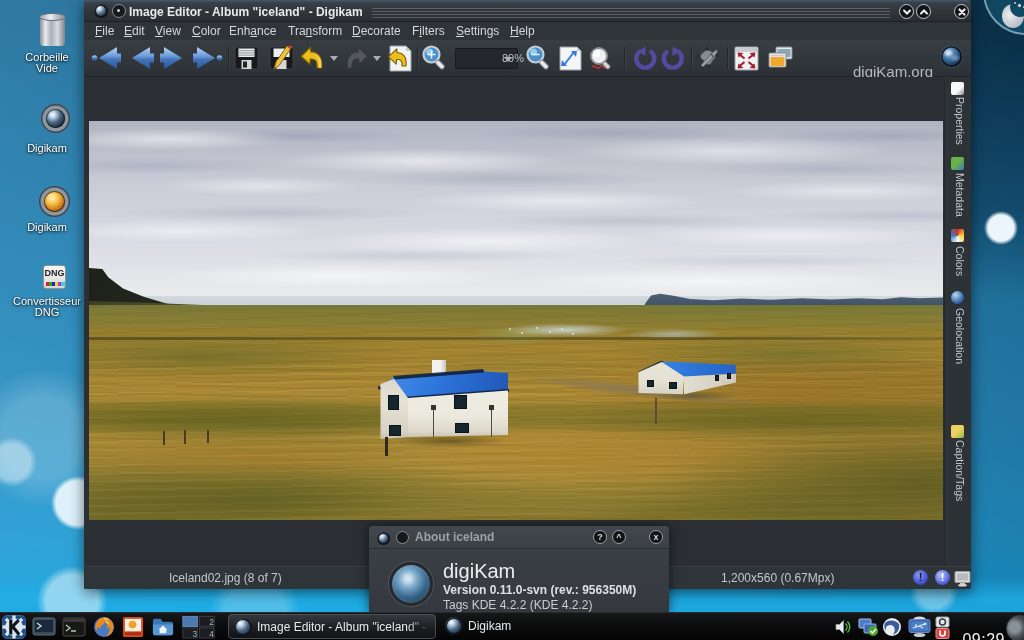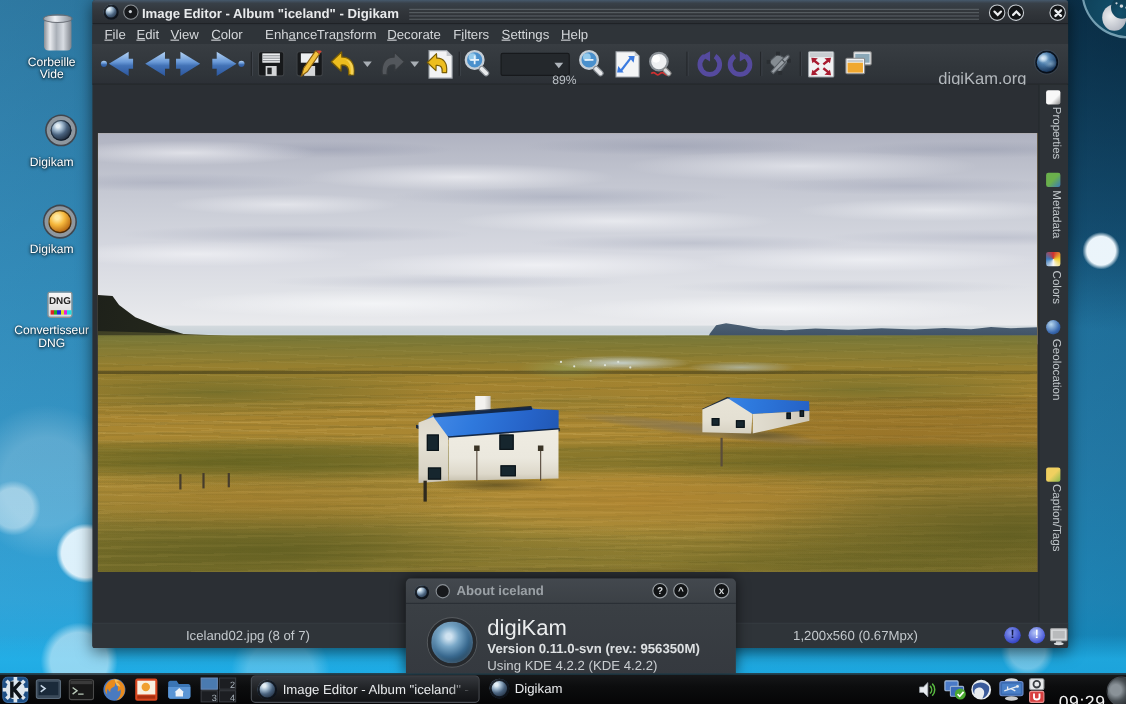--- a/index.html
+++ b/index.html
@@ -72,21 +72,21 @@
   color:#d4d7da; font-size:12px; }
 #menubar span.m { position:absolute; top:1px; }
 #menubar u { text-decoration:underline; }
 
 #toolbar { position:absolute; left:0; top:40px; width:100%; height:37px;
   background:linear-gradient(180deg,#383d42,#2f3439 80%, #2c3036); border-bottom:1px solid #222529; }
 .tsep { position:absolute; top:7px; width:1px; height:22px; background:#23262a; box-shadow:1px 0 0 #3e434a; }
 .tbtn { position:absolute; }
 #zoomcombo { position:absolute; left:371px; top:8px; width:63px; height:21px; background:#24282c;
   border:1px solid #17191c; border-radius:2px; color:#b9bec3; font-size:11px; }
-#zoomcombo .val { position:absolute; left:6px; top:18px;padding-left:40px; }
+#zoomcombo .val { position:absolute; left:6px; top:3px;padding-left:40px; }
 #zoomcombo .arr { position:absolute; right:5px; top:8px; width:0; height:0;
   border-left:4px solid transparent; border-right:4px solid transparent; border-top:5px solid #aeb4ba; }
 #dkorg { position:absolute; left:769px; top:23px; color:#b4b9bd; font-size:15px; }
 #dkglobe { position:absolute; left:857px; top:6px; width:21px; height:21px; border-radius:50%;
   background:
     radial-gradient(ellipse 5px 4px at 7px 7px, rgba(230,240,248,0.9), rgba(230,240,248,0) 100%),
     radial-gradient(ellipse 6px 4px at 14px 12px, rgba(170,200,220,0.55), rgba(170,200,220,0) 100%),
     radial-gradient(circle at 38% 32%, #9cc4e2 0 8%, #4a7aa8 30%, #1c3a5e 65%, #0a1626 100%);
   box-shadow:inset 0 0 0 1.5px rgba(5,8,14,0.85), 0 0 0 1px rgba(70,80,90,0.5); }
 
@@ -297,21 +297,21 @@
           <svg width="12" height="12" viewBox="0 0 12 12">
             <path d="M3.5 3.5 L8.5 8.5 M8.5 3.5 L3.5 8.5" stroke="#eceef0" stroke-width="2.2" fill="none" stroke-linecap="round"></path>
           </svg>
         </div>
     </div>
     <div id="menubar">
       <span class="m" style="left:11px;"><u>F</u>ile</span>
       <span class="m" style="left:40px;"><u>E</u>dit</span>
       <span class="m" style="left:71px;"><u>V</u>iew</span>
       <span class="m" style="left:108px;"><u>C</u>olor</span>
-      <span class="m" style="left:157px;">Enh<u>a</u>nce</span>
+      <span class="m" style="left:145px;">Enh<u>a</u>nce</span>
       <span class="m" style="left:204px;">Tra<u>n</u>sform</span>
       <span class="m" style="left:268px;"><u>D</u>ecorate</span>
       <span class="m" style="left:328px;">F<u>i</u>lters</span>
       <span class="m" style="left:372px;"><u>S</u>ettings</span>
       <span class="m" style="left:426px;"><u>H</u>elp</span>
     </div>
     <div id="toolbar">
       <svg class="tbtn" style="left:6px; top:5px;" width="134" height="26" viewBox="0 0 134 26">
         <defs>
           <linearGradient id="arr" x1="0" y1="0" x2="0" y2="1">
@@ -519,21 +519,21 @@
     <div class="ticon ball"></div>
     <div class="pin2"></div>
     <div class="ttl">About iceland</div>
     <div class="abtn" style="left:224px;">?</div>
     <div class="abtn" style="left:243px;">^</div>
     <div class="abtn" style="left:280px;">x</div>
     <div class="sep"></div>
     <div id="aklogo"></div>
     <div class="dk">digiKam</div>
     <div class="ver">Version 0.11.0-svn (rev.: 956350M)</div>
-    <div class="kde">Using KDE 4.2.2 (KDE 4.2.2)</div>
+    <div class="kde">Tags KDE 4.2.2 (KDE 4.2.2)</div>
   </div>
 
   <div id="taskbar">
     <svg class="tkicon" style="left:2px;" width="26" height="26" viewBox="0 0 26 26">
       <rect x="0.5" y="0.5" width="25" height="25" rx="5" fill="#1d4f86" stroke="#3a6a9e"></rect>
       <circle cx="13" cy="13" r="9.5" fill="#dde6ee"></circle>
       <g fill="#dde6ee">
           <rect x="11.2" y="0.5" width="3.6" height="25"></rect>
           <rect x="0.5" y="11.2" width="25" height="3.6"></rect>
       <rect x="11.2" y="0.5" width="3.6" height="25" transform="rotate(45 13 13)"></rect>

